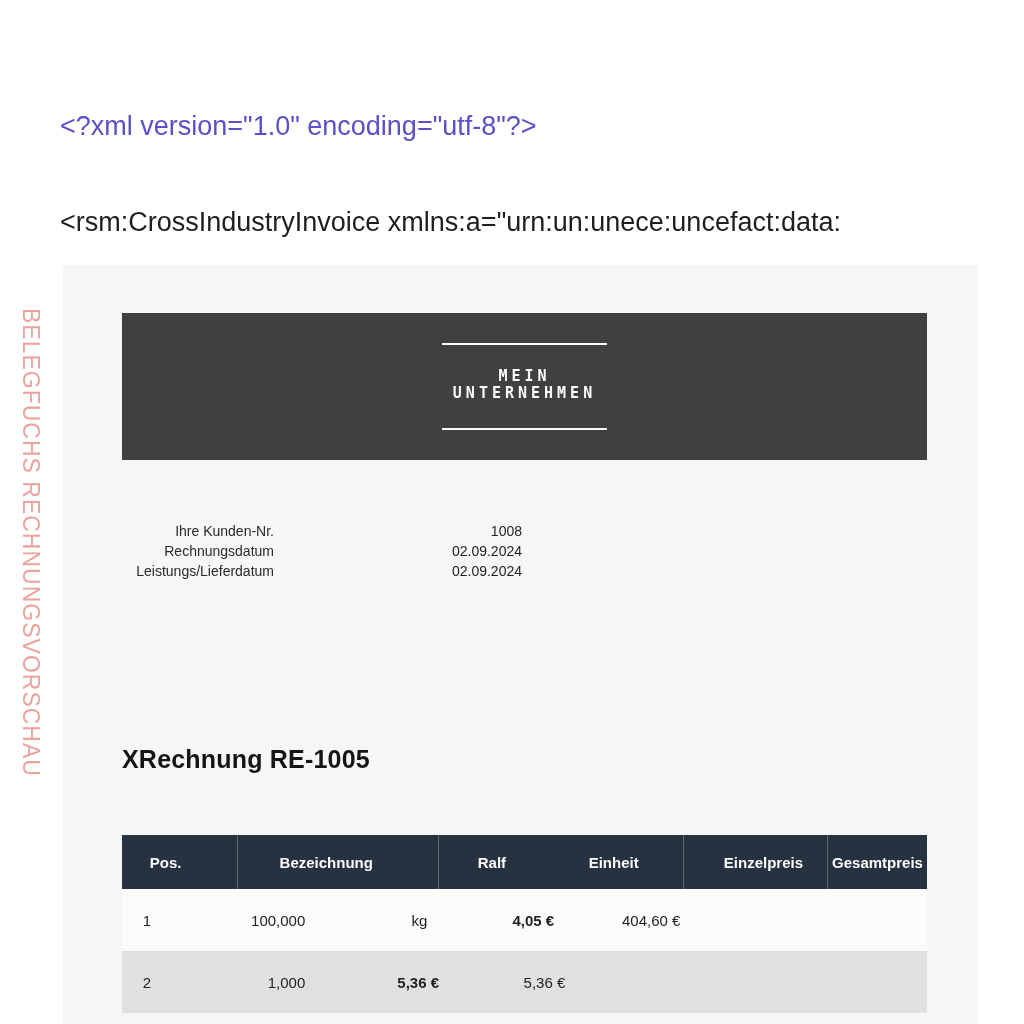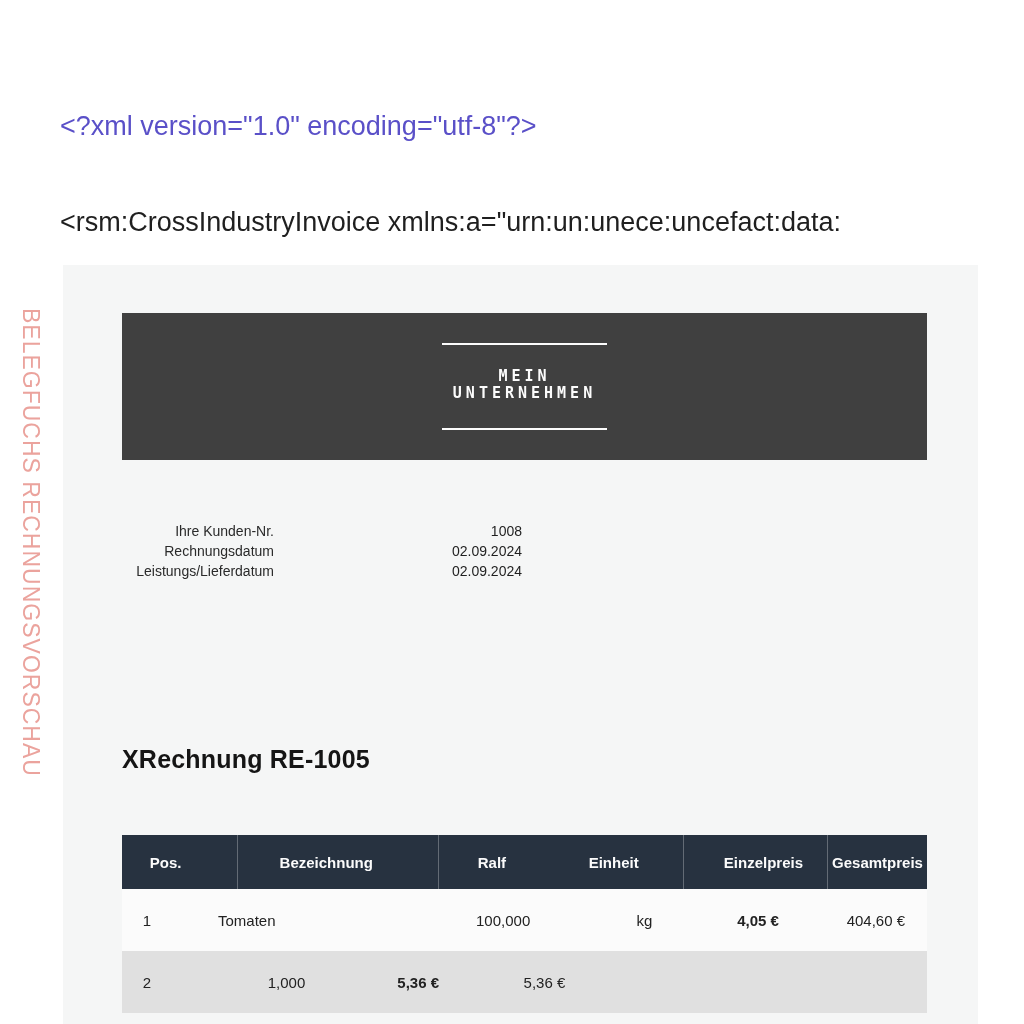--- a/index.html
+++ b/index.html
@@ -115,21 +115,20 @@
     <div class="thead">
       <div class="cell c0">Pos.</div>
       <div class="cell c1">Bezeichnung</div>
       <div class="cell c2">Ralf</div>
       <div class="cell c3">Einheit</div>
       <div class="cell c4">Einzelpreis</div>
       <div class="cell c5">Gesamtpreis</div>
     </div>
     <div class="trow odd">
       <div class="cell c0">1</div>
-      <div class="cell c1">Tomaten</div>
       <div class="cell c2">100,000</div>
       <div class="cell c3">kg</div>
       <div class="cell c4">4,05 €</div>
       <div class="cell c5">404,60 €</div>
     </div>
     <div class="trow even">
       <div class="cell c0">2</div>
       <div class="cell c2">1,000</div>
       <div class="cell c4">5,36 €</div>
       <div class="cell c5">5,36 €</div>

